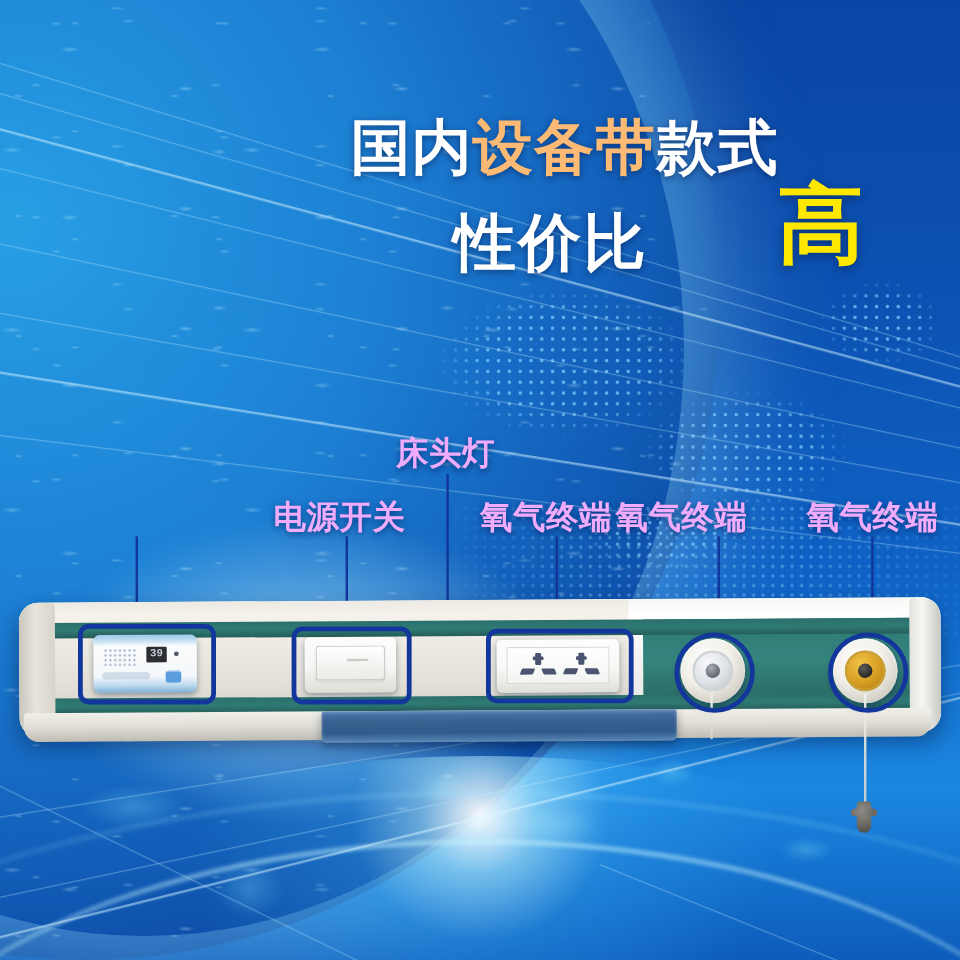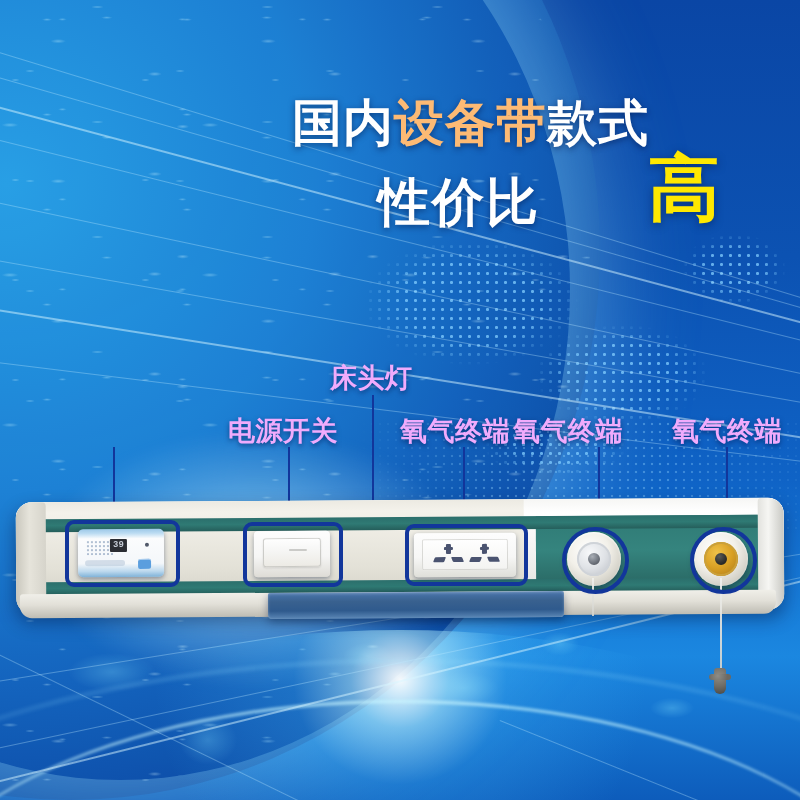--- a/index.html
+++ b/index.html
@@ -205,21 +205,21 @@
     transform:rotate(-.35deg);
   }
   .ic-grille{
     position:absolute;left:8px;top:11px;width:28px;height:15px;
     background:
       radial-gradient(circle, rgba(150,170,195,.85) .9px, rgba(0,0,0,0) 1.2px);
     background-size:4px 4px;
     opacity:.85;
   }
   .ic-display{
-    position:absolute;left:32px;top:10px;width:17px;height:13px;
+    position:absolute;left:44px;top:10px;width:17px;height:13px;
     background:#2b2d33;border-radius:1px;
     color:#c6ccd6;font-size:9px;font-weight:bold;line-height:13px;text-align:center;
     font-family:"Liberation Mono","DejaVu Sans Mono",monospace;
   }
   .ic-led{position:absolute;left:67px;top:14px;width:4px;height:4px;border-radius:50%;background:#51596a;}
   .ic-btn{position:absolute;left:60px;top:30px;width:13px;height:10px;border-radius:2px;background:#5b9ede;box-shadow:inset 0 1px 0 rgba(255,255,255,.5);}
   .ic-slot{position:absolute;left:7px;top:31px;width:40px;height:6px;border-radius:3px;background:rgba(176,194,214,.5);}
 
   .switch{
     left:254px;top:531px;width:76px;height:46px;

